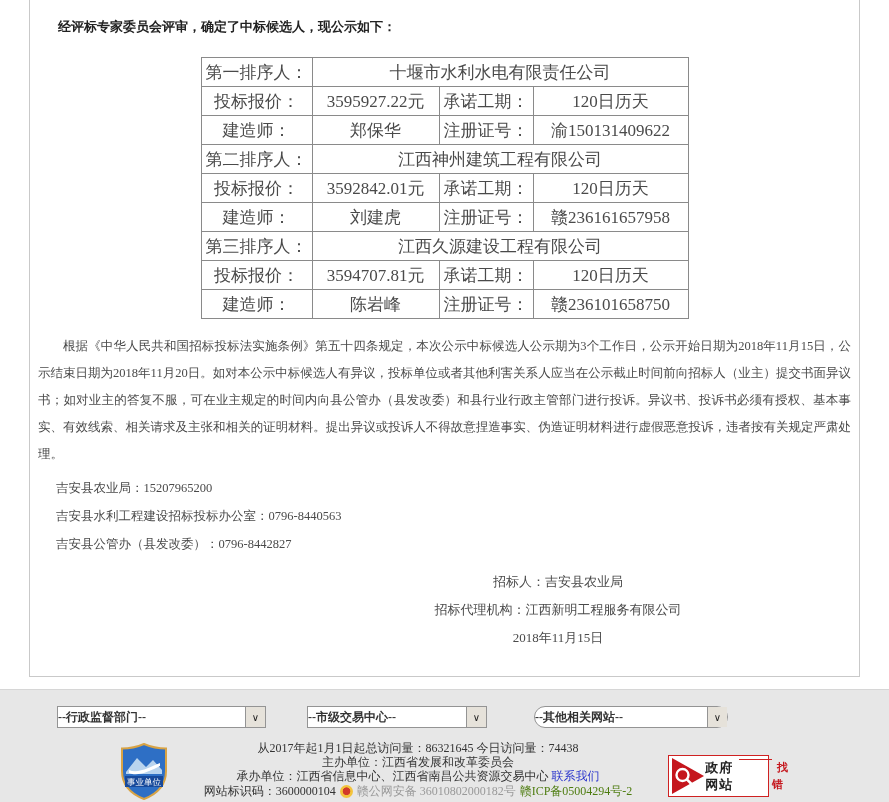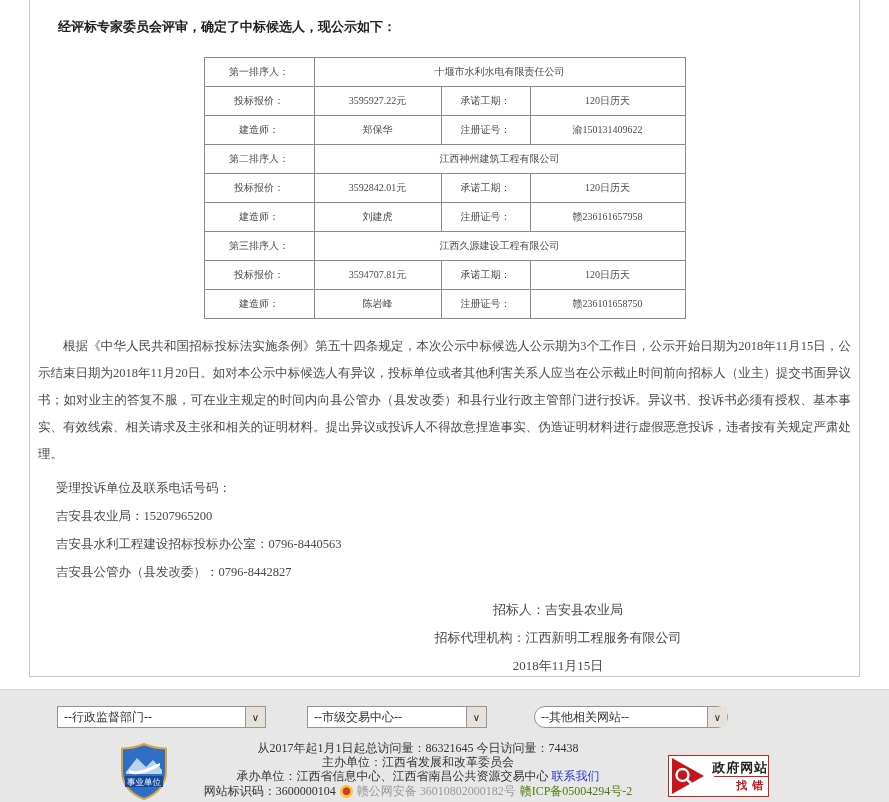--- a/index.html
+++ b/index.html
@@ -13,22 +13,22 @@
 
   
   .content-box {
     margin:0 29px; height:677px; background:#fff;
     border:1px solid #c9c9c9; border-top:none; padding-top:18px;
   }
   .intro { margin:0 0 0 28px; font-weight:bold; font-size:13px; color:#222; }
 
   table.cand { border-collapse:collapse; margin:21px auto 0; table-layout:fixed; }
   table.cand td {
-    border:1px solid #8a8a8a; height:29px; padding:0 12px;
-    text-align:center; vertical-align:middle; font-size:10px; color:#4a4a4a;
+    border:1px solid #8a8a8a; height:29px; padding:0 4px;
+    text-align:center; vertical-align:middle; font-size:17px; color:#4a4a4a;
     overflow:hidden; white-space:nowrap;
   }
 
   .notice {
     margin:14px 8px 0; font-size:12.5px; color:#4a4a4a;
     line-height:27px; text-indent:2em; text-align:justify;
   }
   .complaints { margin:6px 0 0 26px; font-size:12.5px; color:#4a4a4a; }
   .complaints p { margin:0; line-height:28px; }
   .signature { width:430px; margin:10px 86px 0 auto; text-align:center;
@@ -38,21 +38,21 @@
   
   .footer {
     position:absolute; left:0; right:0; top:689px; bottom:0;
     background:#e7e7e7; border-top:1px solid #d6d6d6;
   }
   .dropdown-row { display:flex; padding:16px 0 0 57px; }
   .dropdown {
     height:22px; background:#fff; border:1px solid #949494;
     display:flex; align-items:center; font-size:12px; color:#333; cursor:default;
   }
-  .dropdown .dd-text { flex:1; padding-left:6px; white-space:nowrap; overflow:hidden; }
+  .dropdown .dd-text { flex:1; white-space:nowrap; overflow:hidden;font-weight:bold; }
   .dropdown .dd-arrow {
     width:20px; align-self:stretch; background:#e6e2da; border-left:1px solid #949494;
     display:flex; align-items:center; justify-content:center;
     font-size:10px; color:#222; font-family:"DejaVu Sans",sans-serif;
   }
   .dd-1 { width:209px; margin-right:41px; }
   .dd-2 { width:180px; margin-right:47px; }
   .dd-3 { width:194px;border-radius:11px; }
 
   .footer-main { display:flex; justify-content:center; align-items:flex-start;
@@ -67,21 +67,21 @@
   .police-icon {
     display:inline-block; width:13px; height:13px; border-radius:50%;
     background:radial-gradient(circle at 50% 48%, #d23a2a 0%, #d23a2a 38%, #f3c43c 44%, #f3c43c 72%, #b5322a 78%);
     flex:none;
   }
   .gov-badge {
     width:101px; height:42px; margin-top:14px; background:#fff;
     border:1px solid #cf2121; display:flex; align-items:center; flex:none; cursor:pointer;
   }
   .gov-badge svg { flex:none; margin-left:2px; }
-  .gb-text { flex:1; display:flex; flex-direction:column; align-items:flex-end; }
+  .gb-text { flex:1; display:flex; flex-direction:row; align-items:flex-start; }
   .gb-title { font-size:13px; font-weight:bold; color:#222; letter-spacing:1px; line-height:17px; }
   .gb-divider { width:54px; height:1px; background:#cf2121; }
   .gb-action { font-size:11px; font-weight:bold; color:#c5161d; letter-spacing:5px;
                text-indent:5px; line-height:17px; }
 </style>
 </head>
 <body>
 
 <div class="page">
 
@@ -147,21 +147,20 @@
           <td>陈岩峰</td>
           <td>注册证号：</td>
           <td>赣236101658750</td>
         </tr>
       </tbody>
     </table>
 
     <p class="notice">根据《中华人民共和国招标投标法实施条例》第五十四条规定，本次公示中标候选人公示期为3个工作日，公示开始日期为2018年11月15日，公示结束日期为2018年11月20日。如对本公示中标候选人有异议，投标单位或者其他利害关系人应当在公示截止时间前向招标人（业主）提交书面异议书；如对业主的答复不服，可在业主规定的时间内向县公管办（县发改委）和县行业行政主管部门进行投诉。异议书、投诉书必须有授权、基本事实、有效线索、相关请求及主张和相关的证明材料。提出异议或投诉人不得故意捏造事实、伪造证明材料进行虚假恶意投诉，违者按有关规定严肃处理。</p>
 
     <div class="complaints">
-      <p>受理投诉单位及联系电话号码：</p>
       <p>吉安县农业局：15207965200</p>
       <p>吉安县水利工程建设招标投标办公室：0796-8440563</p>
       <p>吉安县公管办（县发改委）：0796-8442827</p>
     </div>
 
     <div class="signature">
       <p>招标人：吉安县农业局</p>
       <p>招标代理机构：江西新明工程服务有限公司</p>
       <p>2018年11月15日</p>
     </div>

